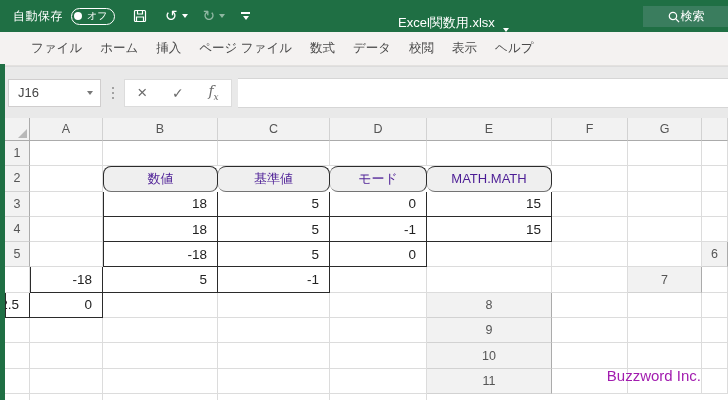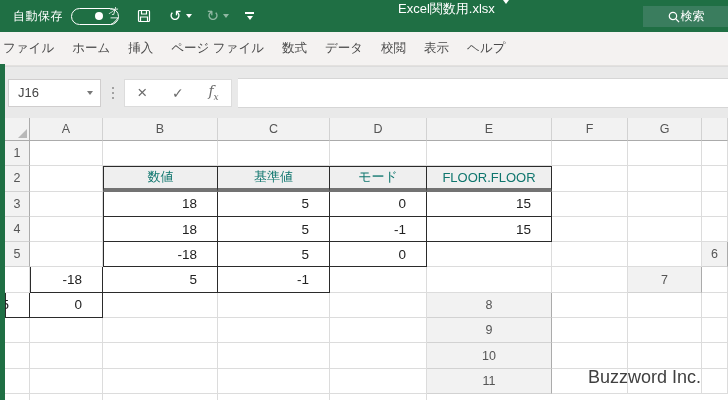--- a/index.html
+++ b/index.html
@@ -6,41 +6,41 @@
   body{width:728px;height:400px;position:relative;overflow:hidden;background:#fff;
        font-family:"Liberation Sans","DejaVu Sans",sans-serif;}
   *{box-sizing:border-box;}
 
   
   .titlebar{position:absolute;top:0;left:0;right:0;height:32px;background:#1f6f44;
             display:flex;align-items:center;color:#fff;}
   .tb-left{display:flex;align-items:center;padding-left:13px;height:100%;}
   .tb-text{font-size:12px;letter-spacing:.5px;}
   .toggle{margin-left:8px;width:44px;height:17px;border:1px solid #fff;border-radius:9px;
-          display:flex;align-items:center;padding:0 23px;gap:5px;cursor:default;font-style:italic;}
+          display:flex;align-items:center;padding:0 2px;gap:5px;cursor:default;}
   .knob{width:8px;height:8px;border-radius:50%;background:#fff;flex:0 0 auto;}
   .toggle-label{font-size:10px;line-height:1;}
   .tb-btn{display:flex;align-items:center;gap:4px;height:100%;padding:0 4px;}
   .tb-btn.save{margin-left:13px;}
   .tb-btn.undo{margin-left:9px;}
   .tb-btn.redo{margin-left:7px;opacity:.5;}
   .tb-btn.qat{margin-left:8px;}
   .glyph{font-family:"DejaVu Sans",sans-serif;font-size:15px;line-height:1;}
   .caret{width:0;height:0;border-left:3.5px solid transparent;border-right:3.5px solid transparent;
          border-top:4px solid #fff;display:inline-block;}
   .qat-icon{display:flex;flex-direction:column;align-items:center;gap:2px;}
   .qat-icon .bar{display:block;width:9px;height:0;border-top:2px solid #fff;}
-  .tb-title{position:absolute;left:398px;top:0;height:32px;display:flex;align-items:flex-start;
+  .tb-title{position:absolute;left:398px;top:0;height:32px;display:flex;align-items:flex-end;
             gap:8px;font-size:13px;}
   .searchbox{position:absolute;right:0;top:6px;width:85px;height:21px;background:#3a7d5e;
              display:flex;align-items:center;justify-content:center;font-size:12px;}
 
   
   .menubar{position:absolute;top:32px;left:0;right:0;height:34px;background:#f4f2f1;
-           display:flex;align-items:center;padding-left:3px;gap:18px;font-size:12.5px;
+           display:flex;align-items:center;padding-left:31px;gap:18px;font-size:12.5px;
            color:#4a4a4a;border-bottom:1px solid #e3e1df;}
   .menubar .tab{white-space:nowrap;cursor:default;}
 
   
   .fbar{position:absolute;top:66px;left:0;right:0;height:52px;background:#e9e9e9;
         display:flex;align-items:center;padding-left:8px;border-top:1px solid #dcdcdc;}
   .namebox{width:93px;height:28px;background:#fff;border:1px solid #d0cece;display:flex;
            align-items:center;justify-content:space-between;padding:0 7px 0 9px;
            font-size:13px;color:#444;}
   .nb-caret{border-top-color:#787878;}
@@ -63,27 +63,27 @@
         grid-template-rows:23px repeat(11,25.3px);}
   .c{background:#fff;border-right:1px solid #dcdcdc;border-bottom:1px solid #dcdcdc;
      font-size:13.5px;color:#222;display:flex;align-items:center;}
   .hc{background:#f2f2f2;color:#555;font-size:12.5px;display:flex;align-items:center;
       justify-content:center;}
   .colh{border-right:1px solid #d2d2d2;border-bottom:1px solid #ababab;}
   .rowh{border-right:1px solid #ababab;border-bottom:1px solid #d2d2d2;}
   .corner{border-right:1px solid #ababab;border-bottom:1px solid #ababab;position:relative;}
   .corner i{position:absolute;right:2px;bottom:2px;width:0;height:0;
             border-left:9px solid transparent;border-bottom:9px solid #b8b8b8;}
-  .th{background:#efefef;border-top:1px solid #2b2b2b;border-bottom:4px solid #737373;
-      border-right:1px solid #2b2b2b;justify-content:center;font-size:13px;color:#0f766e;}
+  .th{background:#efefef;border-top:1px solid #2b2b2b;border-bottom:1px solid #737373;
+      border-right:1px solid #2b2b2b;justify-content:center;font-size:13px;color:#4c1d95;border-radius:8px;}
   .th.first{border-left:1px solid #2b2b2b;}
   .td{border-right:1px solid #2b2b2b;border-bottom:1px solid #2b2b2b;
-      justify-content:flex-end;padding-right:20px;}
+      justify-content:flex-end;padding-right:10px;}
   .td.first{border-left:1px solid #2b2b2b;}
-  .watermark{position:absolute;top:249px;right:27px;font-size:18px;color:#404040;}
+  .watermark{position:absolute;top:249px;right:27px;font-size:15px;color:#a21caf;}
 
   svg{display:block;}
 </style>
 </head>
 <body>
 
 <div class="titlebar">
   <div class="tb-left">
     <span class="tb-text">自動保存</span>
     <span class="toggle">
@@ -175,21 +175,21 @@
       <div class="c"></div>
       <div class="c"></div>
       <div class="c"></div>
       <div class="c"></div>
       <div class="c"></div>
       <div class="hc rowh">2</div>
       <div class="c"></div>
       <div class="c th first">数値</div>
       <div class="c th">基準値</div>
       <div class="c th">モード</div>
-      <div class="c th">FLOOR.FLOOR</div>
+      <div class="c th">MATH.MATH</div>
       <div class="c"></div>
       <div class="c"></div>
       <div class="c"></div>
       <div class="hc rowh">3</div>
       <div class="c"></div>
       <div class="c td first">18</div>
       <div class="c td">5</div>
       <div class="c td">0</div>
       <div class="c td">15</div>
       <div class="c"></div>

